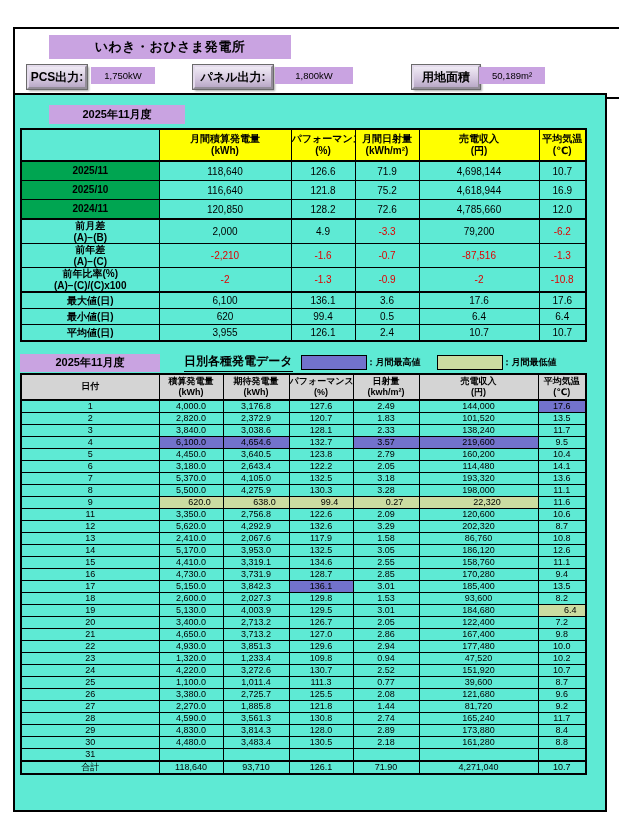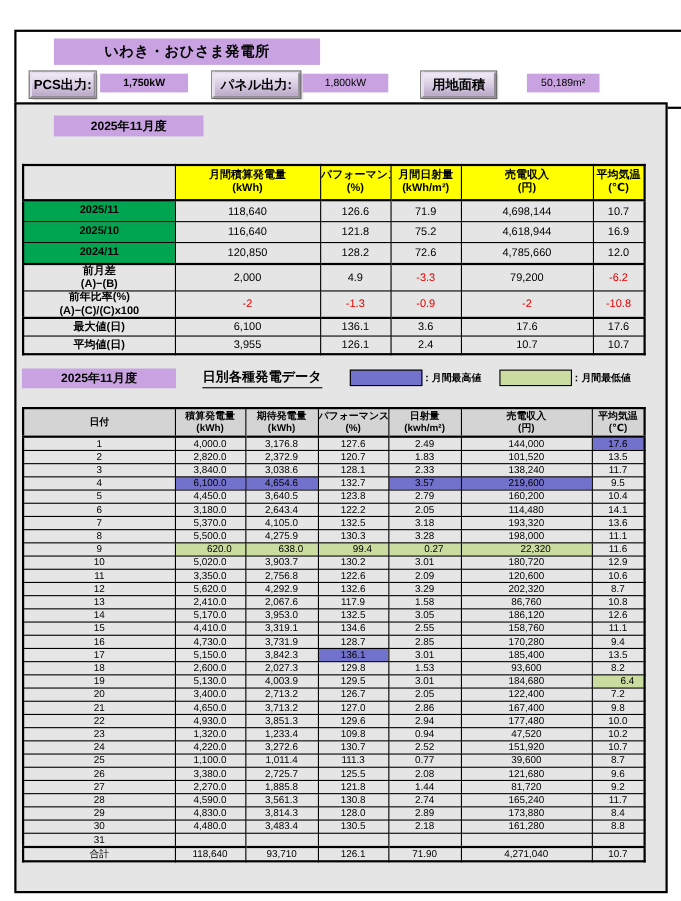--- a/index.html
+++ b/index.html
@@ -32,67 +32,67 @@
     border:2px outset #E4DBEC;box-shadow:0 0 0 1px #6b6b6b,2px 2px 2px rgba(0,0,0,.35);
     display:flex;align-items:center;justify-content:center;
     font-weight:bold;font-size:12px;cursor:pointer;
   }
   .val-box{
     position:absolute;height:17px;top:2px;background:var(--purple);
     display:flex;align-items:center;justify-content:center;font-size:9.5px;
   }
   .box-main{
     position:absolute;left:13px;top:93px;width:590px;height:715px;
-    border:2px solid #000;background:#e5e5e5;overflow:hidden;
+    border:2px solid #000;background:#5eead4;overflow:hidden;
   }
   .section-bar{
     width:136px;height:19px;background:var(--purple);
     display:flex;align-items:center;justify-content:center;
     font-weight:bold;font-size:11px;margin:10px 0 0 34px;
   }
   table{border-collapse:collapse;table-layout:fixed;border:2px solid #000;}
   th,td{border:1px solid #000;text-align:center;padding:0;overflow:hidden;white-space:nowrap;}
-  .monthly{width:565px;margin:25px 0 0 5px;font-size:10px;}
+  .monthly{width:565px;margin:4px 0 0 5px;font-size:10px;}
   .monthly thead th{height:30px;font-size:10px;font-weight:bold;border-bottom:2px solid #000;line-height:1.25;}
   .monthly thead th.yellow{background:var(--yellow);}
   .monthly td{height:18px;}
   .monthly td.lab{font-weight:bold;line-height:1.15;}
   .monthly tr.month td.lab{background:var(--green);}
   .monthly tr.diff td{height:23px;line-height:1.15;}
   .monthly tr.stat td{height:15px;}
   .monthly tr.sep td{border-top:2px solid #000;}
   .neg{color:var(--red);}
   .daily-head{display:flex;align-items:center;margin:11px 0 0 5px;}
   .section-bar2{
     width:140px;height:18px;background:var(--purple);flex:none;
     display:flex;align-items:center;justify-content:center;font-weight:bold;font-size:11px;
   }
   .daily-title{font-weight:bold;font-size:12px;margin-left:24px;border-bottom:1.5px solid #000;padding-bottom:1px;}
-  .legend{display:flex;align-items:center;margin-left:25px;font-size:9px;font-weight:bold;}
+  .legend{display:flex;align-items:center;margin-left:8px;font-size:9px;font-weight:bold;}
   .swatch{width:64px;height:13px;border:1px solid #000;flex:none;}
   .swatch.max{background:var(--blue);}
   .swatch.min{background:var(--lgreen);margin-left:16px;}
-  .daily{width:565px;margin:17px 0 0 5px;font-size:9px;border-radius:19px;}
+  .daily{width:565px;margin:1px 0 0 5px;font-size:9px;border-radius:19px;}
   .daily thead th{background:var(--hdr-gray);font-size:9px;font-weight:bold;border-bottom:2px solid #000;line-height:1.2;padding:1px 0;}
   .daily td{height:11px;line-height:11px;}
   .daily tr.total td{border-top:2px solid #000;}
   .daily td.hl-max{background:var(--blue);}
   .daily td.hl-min{background:var(--lgreen);padding-left:17px;}
 </style>
 </head>
 <body>
 
 <div class="box-top">
   <div class="title-bar">いわき・おひさま発電所</div>
   <div class="spec-row">
     <div class="btn3d" style="left:12px;width:56px;">PCS出力:</div>
-    <div class="val-box" style="left:76px;width:80px;font-weight:bold;">1,750kW</div>
+    <div class="val-box" style="left:76px;width:64px;">1,750kW</div>
     <div class="btn3d" style="left:178px;width:76px;">パネル出力:</div>
     <div class="val-box" style="left:260px;width:78px;">1,800kW</div>
-    <div class="btn3d" style="left:368px;width:64px;">用地面積</div>
+    <div class="btn3d" style="left:397px;width:64px;">用地面積</div>
     <div class="val-box" style="left:464px;width:66px;">50,189m²</div>
   </div>
 </div>
 
 <div class="box-main">
   <div class="section-bar">2025年11月度</div>
 
   <table class="monthly">
     <colgroup>
       <col style="width:138px">
@@ -164,38 +164,59 @@
             <div>(A)−(B)</div>
           </td>
           <td>2,000</td>
           <td>4.9</td>
           <td class="neg">-3.3</td>
           <td>79,200</td>
           <td class="neg">-6.2</td>
         </tr>
         <tr class="diff">
           <td class="lab">
+            <div>前年差</div>
+            <div>(A)−(C)</div>
+          </td>
+          <td class="neg">-2,210</td>
+          <td class="neg">-1.6</td>
+          <td class="neg">-0.7</td>
+          <td class="neg">-87,516</td>
+          <td class="neg">-1.3</td>
+        </tr>
+        <tr class="diff">
+          <td class="lab">
             <div>前年比率(%)</div>
             <div>(A)−(C)/(C)x100</div>
           </td>
           <td class="neg">-2</td>
           <td class="neg">-1.3</td>
           <td class="neg">-0.9</td>
           <td class="neg">-2</td>
           <td class="neg">-10.8</td>
         </tr>
         <tr class="stat sep">
           <td class="lab">
             <div>最大値(日)</div>
           </td>
           <td>6,100</td>
           <td>136.1</td>
           <td>3.6</td>
           <td>17.6</td>
           <td>17.6</td>
+        </tr>
+        <tr class="stat">
+          <td class="lab">
+            <div>最小値(日)</div>
+          </td>
+          <td>620</td>
+          <td>99.4</td>
+          <td>0.5</td>
+          <td>6.4</td>
+          <td>6.4</td>
         </tr>
         <tr class="stat">
           <td class="lab">
             <div>平均値(日)</div>
           </td>
           <td>3,955</td>
           <td>126.1</td>
           <td>2.4</td>
           <td>10.7</td>
           <td>10.7</td>
@@ -331,29 +352,20 @@
         <tr>
           <td>9</td>
           <td class="hl-min">620.0</td>
           <td class="hl-min">638.0</td>
           <td class="hl-min">99.4</td>
           <td class="hl-min">0.27</td>
           <td class="hl-min">22,320</td>
           <td>11.6</td>
         </tr>
         <tr>
-          <td>10</td>
-          <td>5,020.0</td>
-          <td>3,903.7</td>
-          <td>130.2</td>
-          <td>3.01</td>
-          <td>180,720</td>
-          <td>12.9</td>
-        </tr>
-        <tr>
           <td>11</td>
           <td>3,350.0</td>
           <td>2,756.8</td>
           <td>122.6</td>
           <td>2.09</td>
           <td>120,600</td>
           <td>10.6</td>
         </tr>
         <tr>
           <td>12</td>

